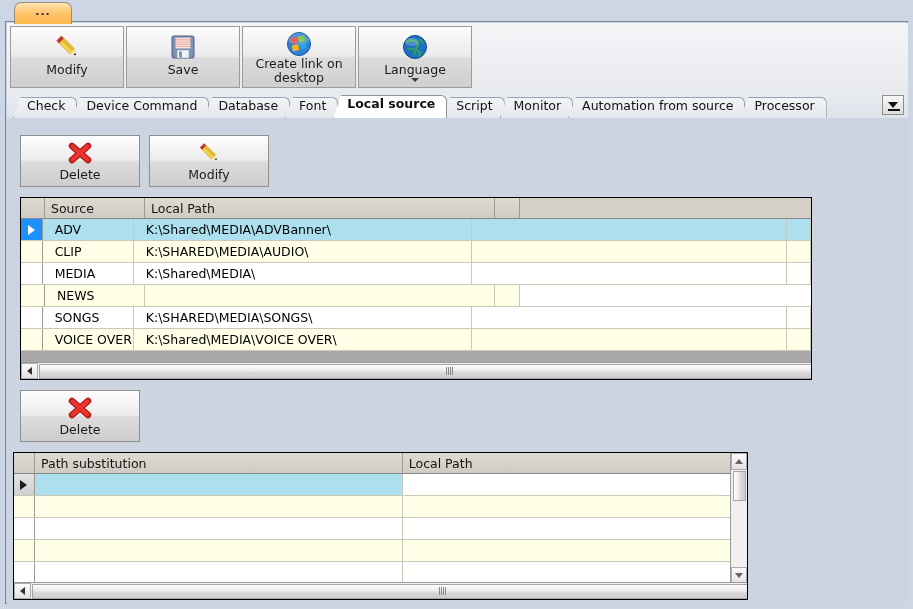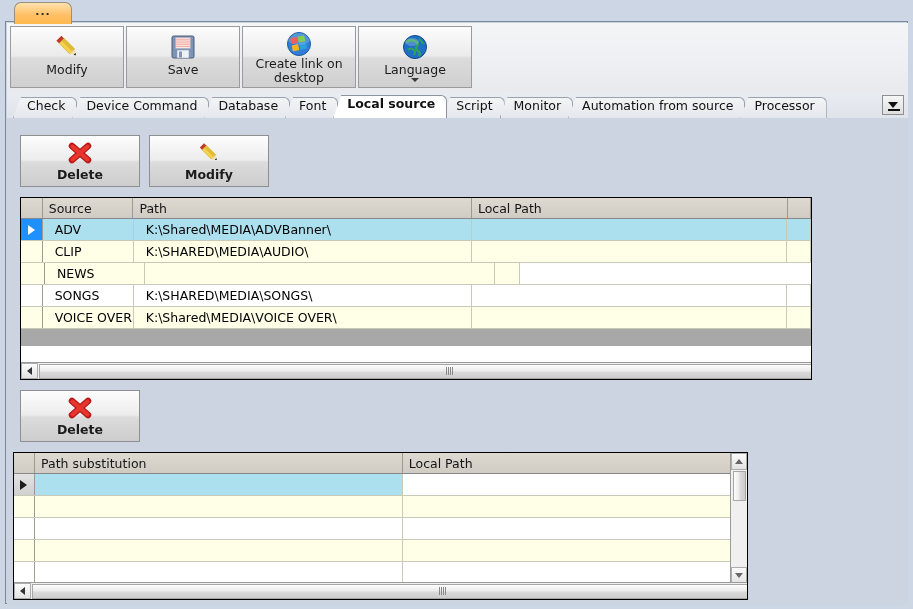--- a/index.html
+++ b/index.html
@@ -160,21 +160,21 @@
   .abtn {
     position: absolute;
     width: 120px; height: 52px;
     background: linear-gradient(to bottom,#fdfdfd 0%,#ececec 48%,#dcdcdc 52%,#cdcdcd 100%);
     border: 1px solid #8f8f8f;
     display: flex; flex-direction: column;
     align-items: center; justify-content: center;
     cursor: default;
   }
   .abtn .aicon { height: 26px; display:flex;align-items:center;justify-content:center; }
-  .abtn .alabel { font-size: 12.5px; color:#1b1b1b; margin-top: 1px; font-weight: bold; }
+  .abtn .alabel { font-size: 12.5px; color:#1b1b1b; margin-top: 1px; }
 
   
   .grid-outer {
     position: absolute;
     border: 1px solid #000;
     background: #fff;
     overflow: hidden;
   }
   .grid-head {
     display: flex;
@@ -437,21 +437,20 @@
           </svg>
         </div>
         <div class="alabel">Modify</div>
       </div>
 
       <div class="grid-outer" style="left:13px; top:79px; width:792px; height:183px;">
 
         <div class="grid-head">
           <div class="gh ind" style="width:24px;"></div>
           <div class="gh" style="width:100px;">Source</div>
-          <div class="gh" style="width:375px;">Path</div>
           <div class="gh" style="width:350px;">Local Path</div>
           <div class="gh" style="width:25px;"></div>
         </div>
 
         <div class="grow sel">
           <div class="gc ind" style="width:24px;">
               <span class="ind-tri"></span>
             </div>
           <div class="gc" style="width:100px;">ADV</div>
           <div class="gc" style="width:375px;">K:\Shared\MEDIA\ADVBanner\</div>
@@ -460,20 +459,27 @@
         </div>
 
         <div class="grow odd">
           <div class="gc ind" style="width:24px;"></div>
           <div class="gc" style="width:100px;">CLIP</div>
           <div class="gc" style="width:375px;">K:\SHARED\MEDIA\AUDIO\</div>
           <div class="gc" style="width:350px;"></div>
           <div class="gc" style="width:25px;"></div>
         </div>
 
+        <div class="grow even">
+          <div class="gc ind" style="width:24px;"></div>
+          <div class="gc" style="width:100px;">MEDIA</div>
+          <div class="gc" style="width:375px;">K:\Shared\MEDIA\</div>
+          <div class="gc" style="width:350px;"></div>
+          <div class="gc" style="width:25px;"></div>
+        </div>
 
         <div class="grow odd">
           <div class="gc ind" style="width:24px;"></div>
           <div class="gc" style="width:100px;">NEWS</div>
           <div class="gc" style="width:350px;"></div>
           <div class="gc" style="width:25px;"></div>
         </div>
 
         <div class="grow even">
           <div class="gc ind" style="width:24px;"></div>

